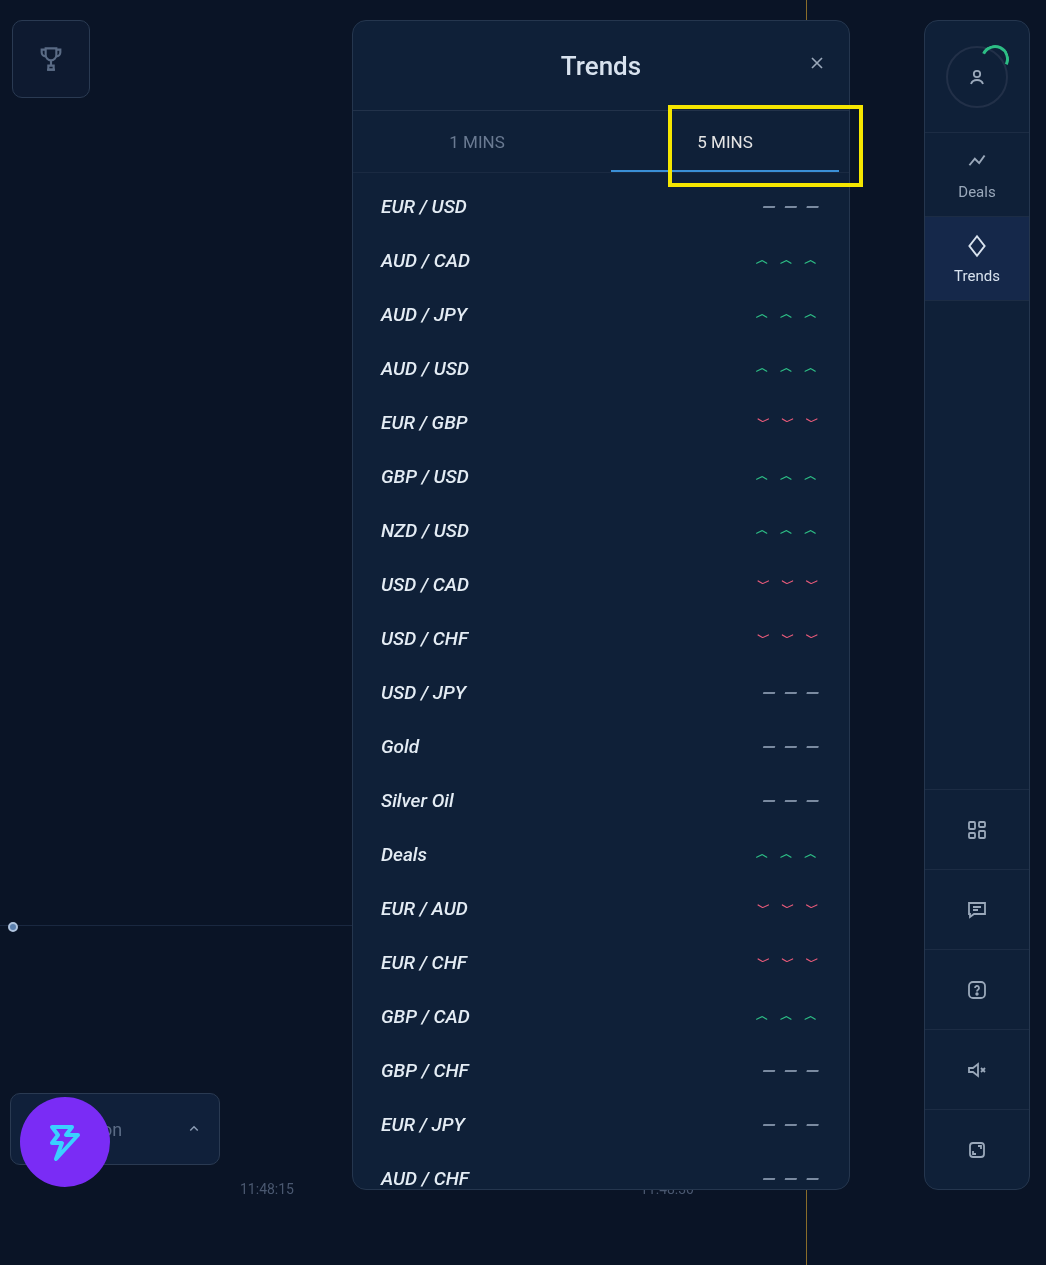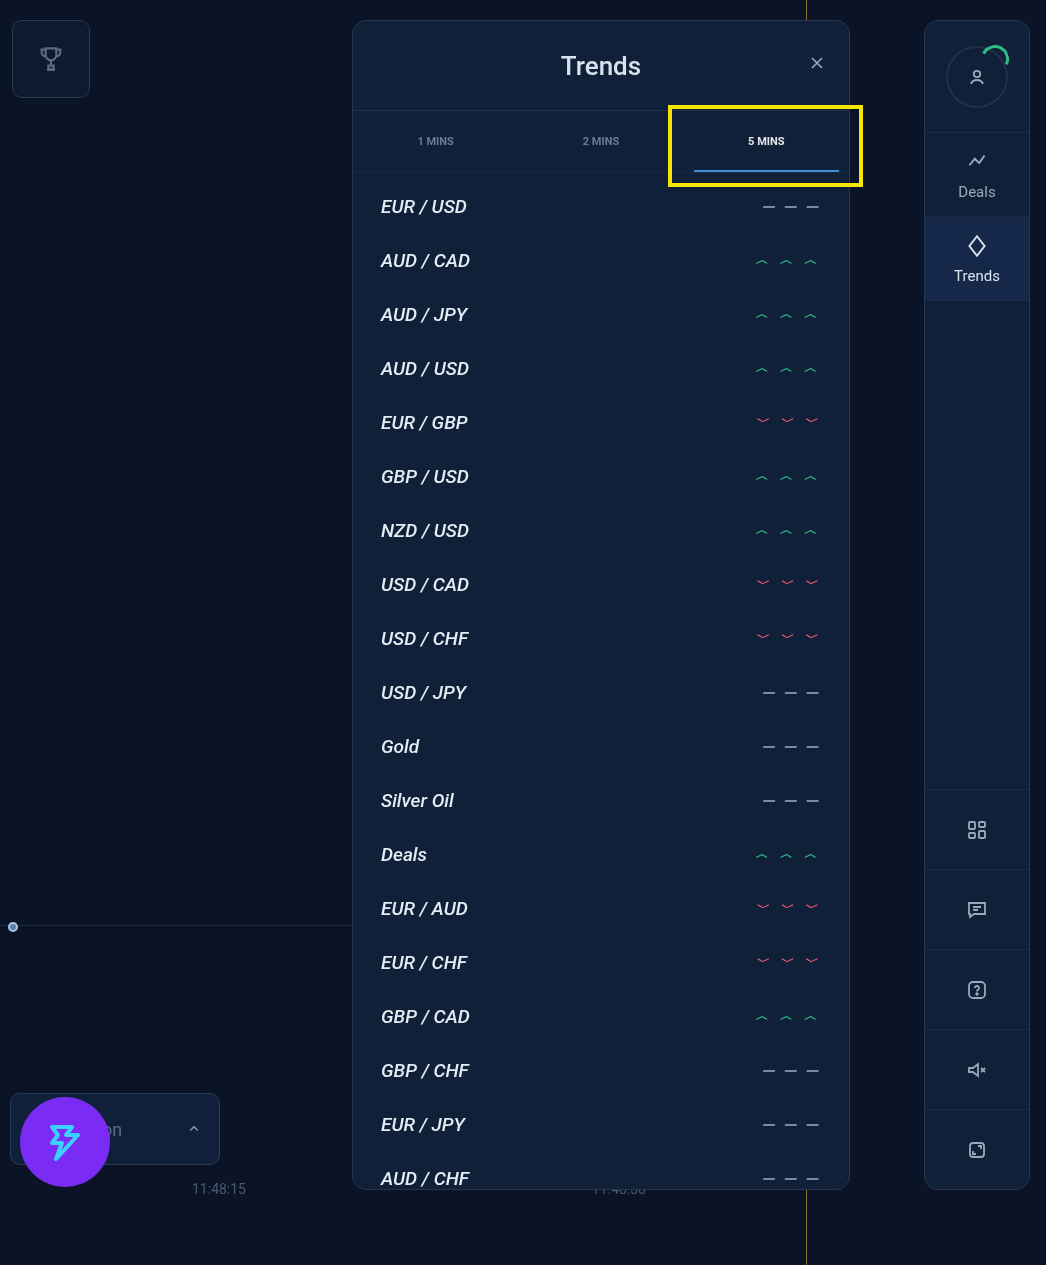--- a/index.html
+++ b/index.html
@@ -7,38 +7,38 @@
 
 .top-left-btn { position:absolute; top:20px; left:12px; width:78px; height:78px; border:1px solid #2a3a52; border-radius:10px; display:flex; align-items:center; justify-content:center; background:#0e1a30; }
 .trophy-icon svg { stroke:#5a6b85; }
 
 .chart-area { position:absolute; left:0; top:0; width:870px; height:1265px; }
 .vline-yellow { position:absolute; top:0; bottom:0; width:1px; background:#8a6d2a; }
 .vline-a { left:806px; }
 .hline { position:absolute; left:0; right:176px; height:1px; background:#1a2840; }
 .hline-a { top:925px; }
 .point-dot { position:absolute; left:8px; top:922px; width:10px; height:10px; border-radius:50%; background:#5a7fae; border:2px solid #b0c4de; }
-.time-label { position:absolute; bottom:68px; color:#4a5870; font-size:14px; }
+.time-label { position:absolute; bottom:68px; color:#4a5870; font-size:14px;margin-left:48px; }
 .time-a { left:192px; }
 .time-b { left:592px; }
 
 .bottom-chip { position:absolute; left:10px; bottom:100px; width:210px; height:72px; border:1px solid #2a3a52; border-radius:10px; background:#10203a; display:flex; align-items:center; padding:0 12px; }
 .chip-text { color:#5a6b85; font-size:18px; flex:1; text-align:center; }
 .chip-chevron { width:26px; height:26px; display:flex; align-items:center; justify-content:center; }
 
 .logo-circle { position:absolute; left:20px; bottom:78px; width:90px; height:90px; border-radius:50%; background:#7a2cf5; display:flex; align-items:center; justify-content:center; z-index:5; }
 .logo-circle svg { }
 
 .panel { position:absolute; left:352px; top:20px; width:498px; height:1170px; background:#0f2038; border:1px solid #25364e; border-radius:14px; overflow:hidden; }
 .panel-header { height:90px; display:flex; align-items:center; justify-content:center; position:relative; border-bottom:1px solid #22324a; }
 .panel-title { color:#d8e2ee; font-size:26px; font-weight:500; }
 .close-btn { position:absolute; right:22px; top:32px; color:#9aa8ba; font-size:22px; cursor:pointer; }
 
 .tabs { display:flex; height:62px; border-bottom:1px solid #1a2a42; }
-.tab { flex:1; display:flex; align-items:center; justify-content:center; color:#6a7a92; font-size:11px; font-weight:700; cursor:pointer; position:relative; }
+.tab { flex:1; display:flex; align-items:center; justify-content:center; color:#6a7a92; font-size:17px; font-weight:400; cursor:pointer; position:relative; }
 .tab.active { color:#e5e5e5; }
 .tab.active::after { content:''; position:absolute; bottom:0; left:10px; right:10px; height:2px; background:#3a8fd6; }
 .tab-highlight { position:absolute; border:4px solid #f5e600; width:195px; height:82px; left:668px; top:105px; z-index:4; pointer-events:none; }
 
 .list { height:calc(100% - 152px); overflow-y:auto; padding:6px 0; }
 .list::-webkit-scrollbar { width:8px; }
 .list::-webkit-scrollbar-thumb { background:#2a4060; border-radius:4px; }
 .list::-webkit-scrollbar-track { background:transparent; }
 .row { display:flex; align-items:center; justify-content:space-between; height:54px; padding:0 28px; cursor:pointer;font-style:italic; }
 .pair { color:#e4ecf4; font-size:19px; font-weight:500; }
@@ -87,21 +87,20 @@
   <div class="panel-header">
     <div class="panel-title">Trends</div>
     <div class="close-btn">
       <svg width="20" height="20" viewBox="0 0 24 24" fill="none" stroke="currentColor" stroke-width="2">
           <path d="M6 6l12 12M18 6L6 18"></path>
         </svg>
     </div>
   </div>
   <div class="tabs" id="tabs">
       <div class="tab">1 MINS</div>
-      <div class="tab">2 MINS</div>
       <div class="tab active">5 MINS</div>
     </div>
   <div class="list" id="list">
       <div class="row">
         <span class="pair">EUR / USD</span>
         <span class="arrows neutral" style="font-size: 18px;">— — —</span>
       </div>
       <div class="row">
         <span class="pair">AUD / CAD</span>
         <span class="arrows up">︿ ︿ ︿</span>

